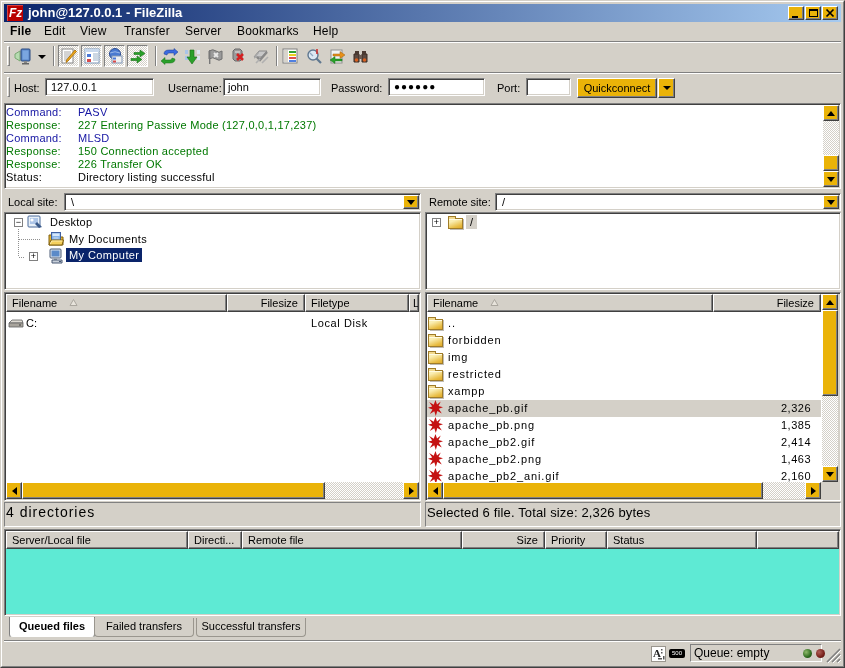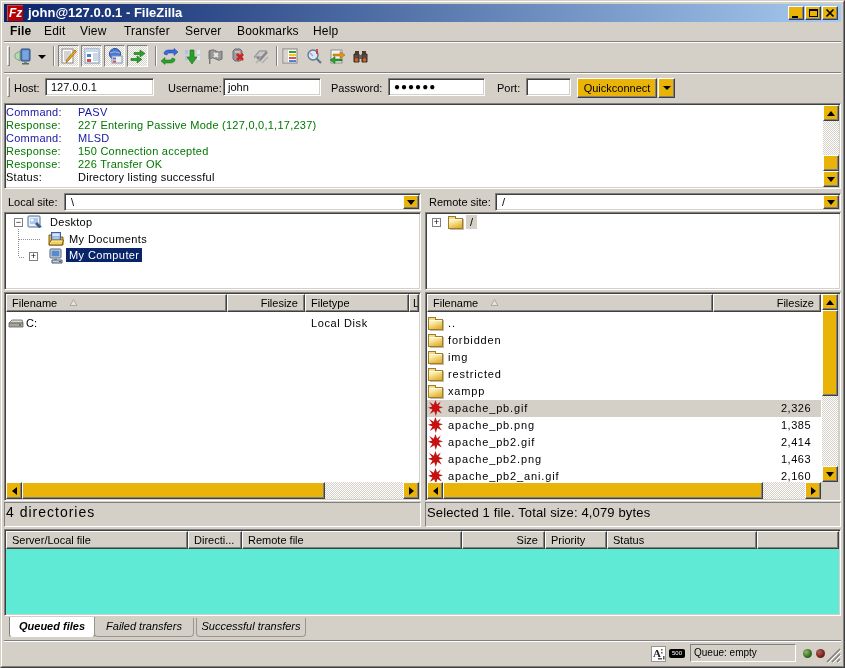--- a/index.html
+++ b/index.html
@@ -369,50 +369,50 @@
       </div>
     <div class="abs raised" style="left:16px;top:0;width:320px;height:17px;"></div>
     <div class="abs dither" style="left:336px;top:0;width:42px;height:17px;"></div>
     <div class="abs raised ctr" style="left:378px;top:0;width:16px;height:17px;">
         <div class="tri-rt"></div>
       </div>
   </div>
   <div class="abs" style="left:394px;top:188px;width:18px;height:17px;background:#d4d0c8;"></div>
 </div>
 
-<div class="abs" style="left:425px;top:502px;width:416px;height:25px;border:1px solid;border-color:#808080 #fff #fff #808080;background:#d4d0c8;line-height:19px;font-size:13px;letter-spacing:0.15px;"><span style="margin-left:1px;">Selected 1 file. Total size: 4,079 bytes</span></div>
+<div class="abs" style="left:425px;top:502px;width:416px;height:25px;border:1px solid;border-color:#808080 #fff #fff #808080;background:#d4d0c8;line-height:19px;font-size:13px;letter-spacing:0.15px;"><span style="margin-left:1px;">Selected 6 file. Total size: 2,326 bytes</span></div>
 
 <div class="abs sunken" style="left:4px;top:529px;width:837px;height:87px;"></div>
 <div class="abs" style="left:6px;top:531px;width:833px;height:83px;background:#5eead4;" id="queue">
   <div class="hc" style="left:0;width:182px;"><span style="margin-left:5px;">Server/Local file</span></div>
   <div class="hc" style="left:182px;width:54px;"><span style="margin-left:5px;">Directi...</span></div>
   <div class="hc" style="left:236px;width:220px;"><span style="margin-left:5px;">Remote file</span></div>
   <div class="hc" style="left:456px;width:83px;text-align:right;"><span style="margin-right:6px;">Size</span></div>
   <div class="hc" style="left:539px;width:62px;"><span style="margin-left:5px;">Priority</span></div>
   <div class="hc" style="left:601px;width:150px;"><span style="margin-left:5px;">Status</span></div>
   <div class="hc" style="left:751px;width:82px;"></div>
 </div>
 
-<div class="abs" style="left:4px;top:617px;width:837px;height:22px;font-style:italic;">
+<div class="abs" style="left:4px;top:617px;width:837px;height:22px;">
   <div class="abs" style="left:5px;top:0;width:86px;height:21px;background:#fff;border:1px solid #808080;border-bottom-color:#d4d0c8;border-radius:0 0 4px 4px;border-top:none;font-weight:bold;text-align:center;line-height:18px;">Queued files</div>
   <div class="abs" style="left:90px;top:1px;width:100px;height:19px;background:#d4d0c8;border:1px solid #9a968e;border-top:none;border-radius:0 0 4px 4px;text-align:center;line-height:17px;">Failed transfers</div>
   <div class="abs" style="left:192px;top:1px;width:110px;height:19px;background:#d4d0c8;border:1px solid #9a968e;border-top:none;border-radius:0 0 4px 4px;text-align:center;line-height:17px;">Successful transfers</div>
 </div>
 
 <div class="abs" style="left:4px;top:640px;width:837px;height:2px;border-top:1px solid #808080;border-bottom:1px solid #fff;"></div>
 <div class="abs" style="left:4px;top:642px;width:837px;height:22px;">
   <div class="abs" id="ic-ascii" style="left:647px;top:4px;width:15px;height:16px;background:#fff;border:1px solid #9a968e;"><svg width="13" height="14">
     <text x="1" y="10" font-family="Liberation Serif" font-size="11" font-weight="bold" fill="#202020">A</text>
     <rect x="9" y="2" width="1.5" height="1.5" fill="#555"></rect>
         <rect x="9" y="5" width="1.5" height="1.5" fill="#555"></rect>
     <rect x="6" y="11" width="4" height="1.5" fill="#555"></rect>
         <rect x="11" y="9" width="1.5" height="3.5" fill="#555"></rect>
       </svg></div>
   <div class="abs" style="left:665px;top:7px;width:16px;height:9px;background:#000;border-radius:2px;color:#fff;font-size:6px;line-height:9px;text-align:center;">500</div>
-  <div class="abs" style="left:686px;top:2px;width:106px;height:18px;border:1px solid;border-color:#808080 #fff #fff #808080;line-height:16px;font-size:10px;"><span style="margin-left:3px;">Queue: empty</span></div>
+  <div class="abs" style="left:686px;top:2px;width:132px;height:18px;border:1px solid;border-color:#808080 #fff #fff #808080;line-height:16px;font-size:12px;"><span style="margin-left:3px;">Queue: empty</span></div>
   <div class="abs" style="left:799px;top:7px;width:9px;height:9px;border-radius:50%;background:radial-gradient(circle at 35% 35%,#8fb96a,#2f6b1f 60%,#173a0c);"></div>
   <div class="abs" style="left:812px;top:7px;width:9px;height:9px;border-radius:50%;background:radial-gradient(circle at 35% 35%,#b06058,#77201a 60%,#43100c);"></div>
   <div class="abs" id="grip" style="left:820px;top:4px;width:17px;height:17px;"><svg width="17" height="17">
     <path d="M16 3 L3 16" stroke="#808080" stroke-width="1.6"></path>
         <path d="M17 4 L4 17" stroke="#fff" stroke-width="1"></path>
     <path d="M16 8 L8 16" stroke="#808080" stroke-width="1.6"></path>
         <path d="M17 9 L9 17" stroke="#fff" stroke-width="1"></path>
     <path d="M16 13 L13 16" stroke="#808080" stroke-width="1.6"></path>
         <path d="M17 14 L14 17" stroke="#fff" stroke-width="1"></path>
       </svg></div>

